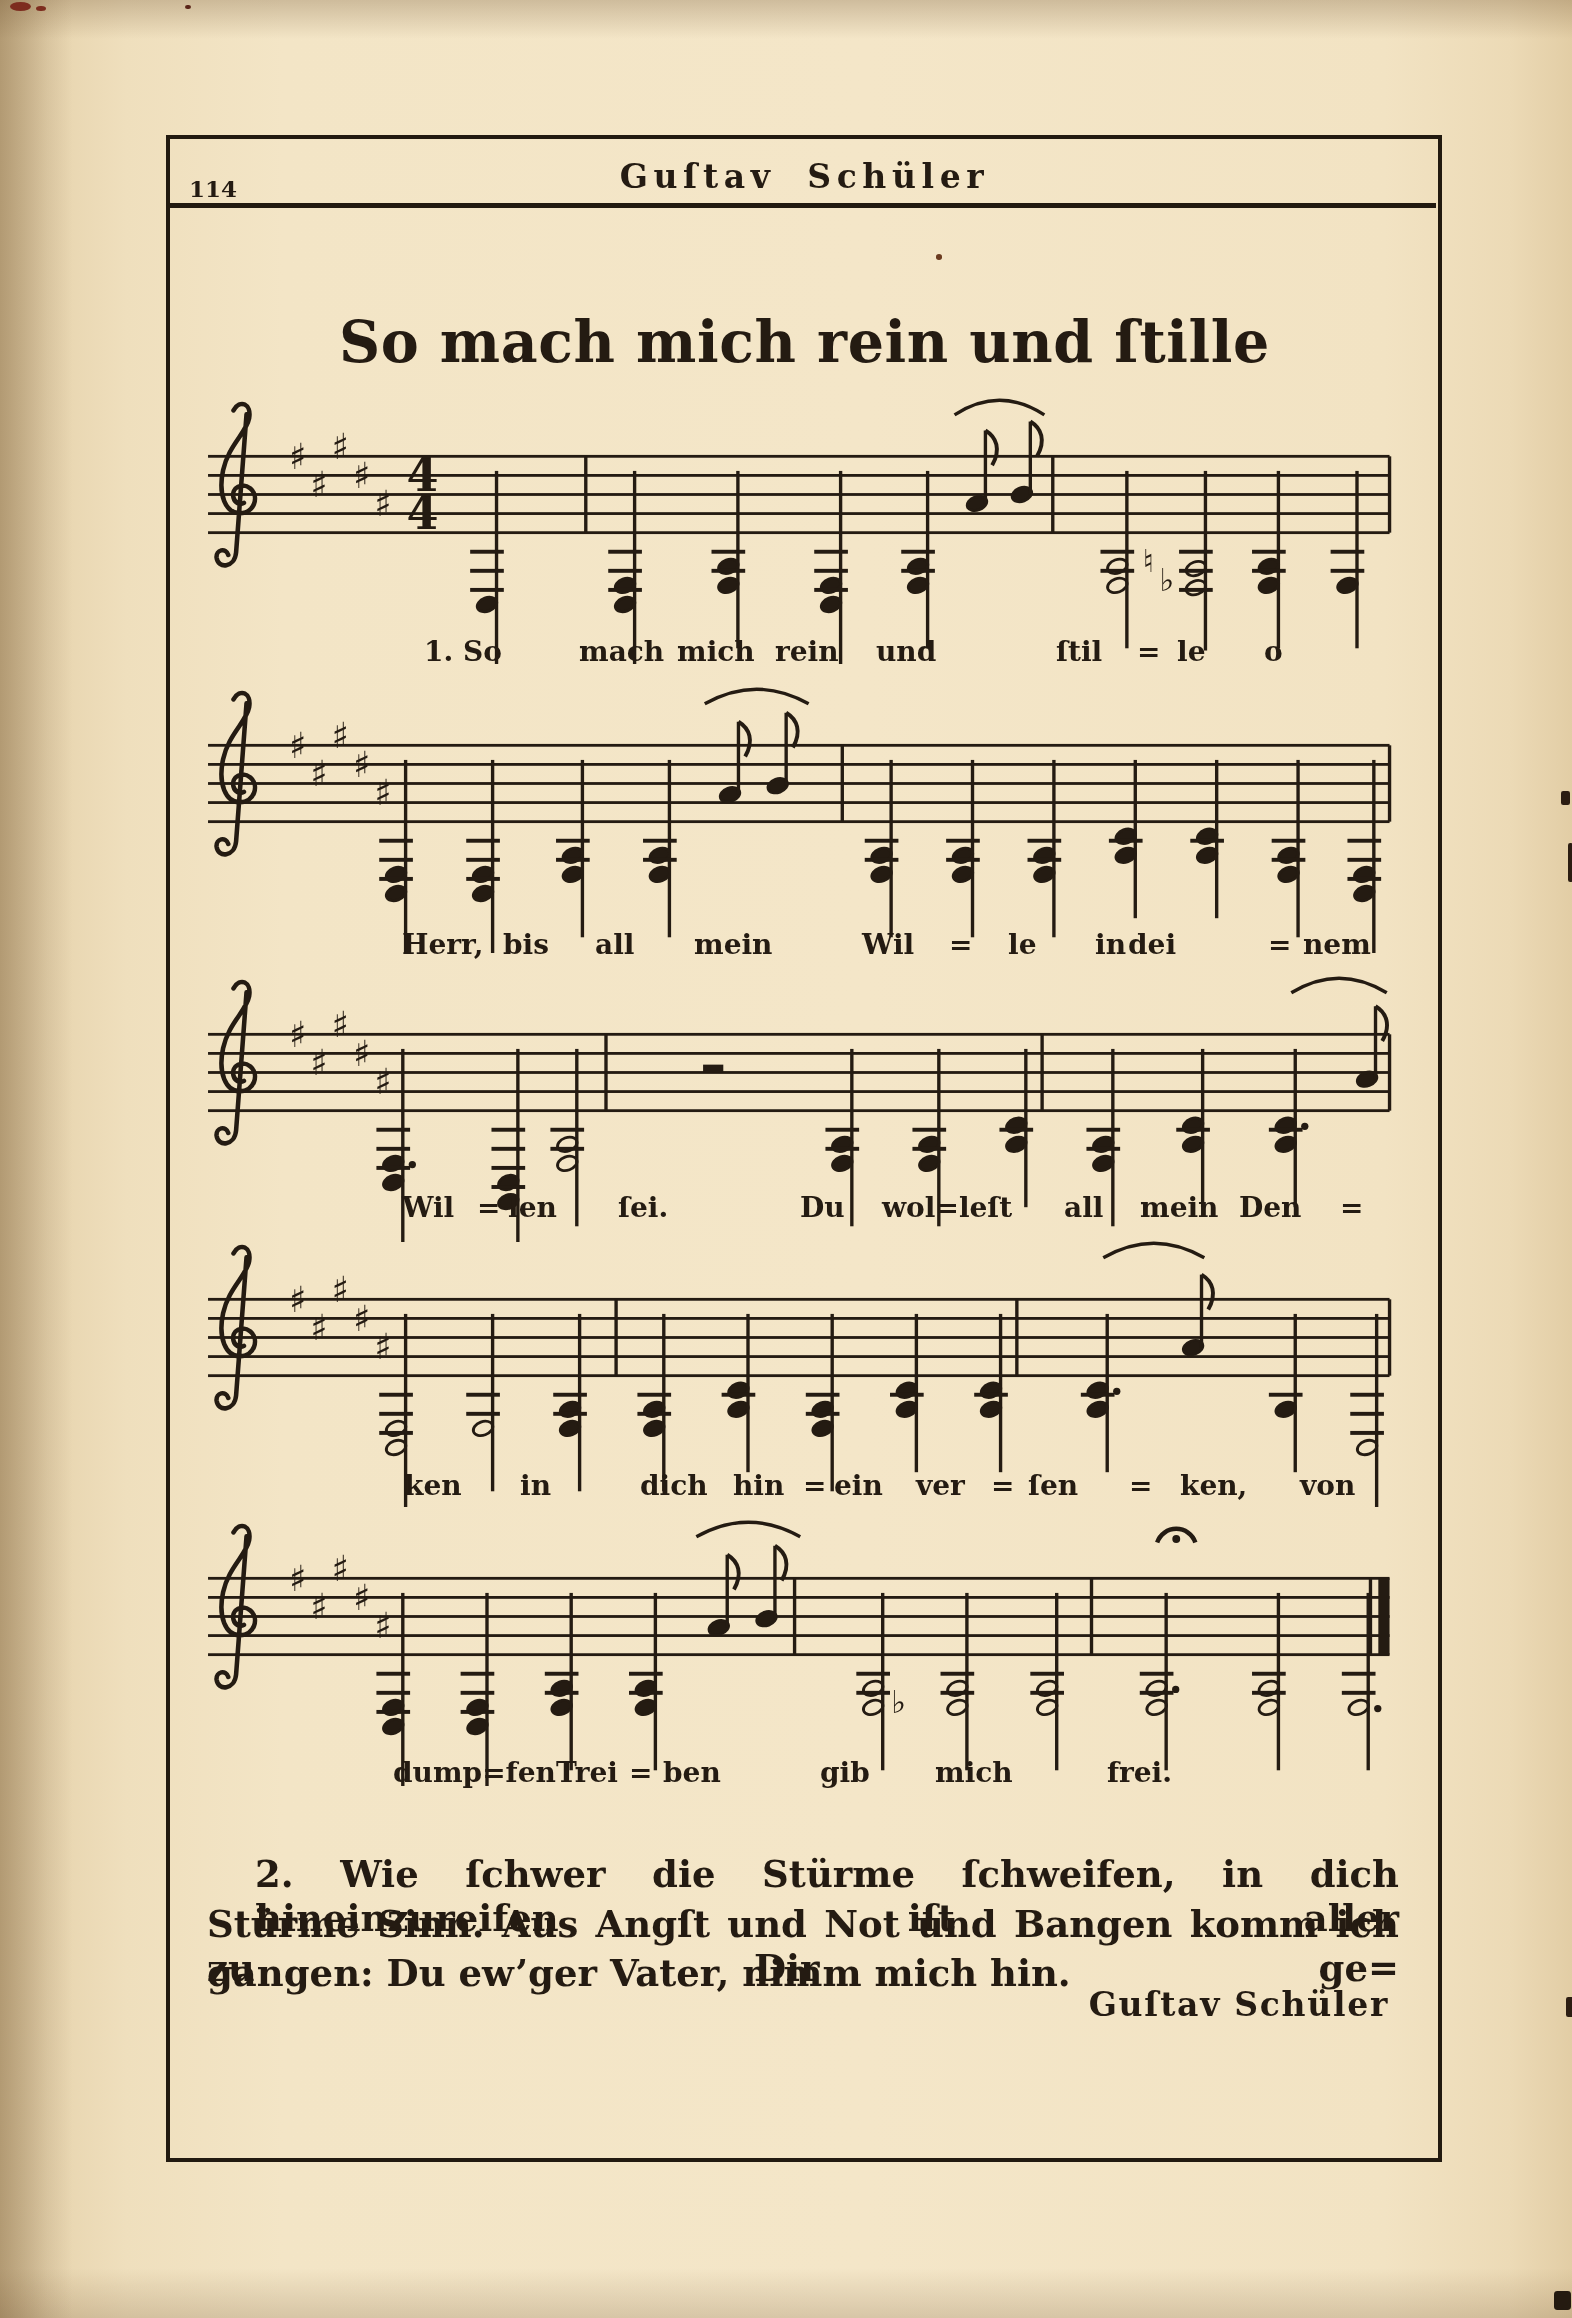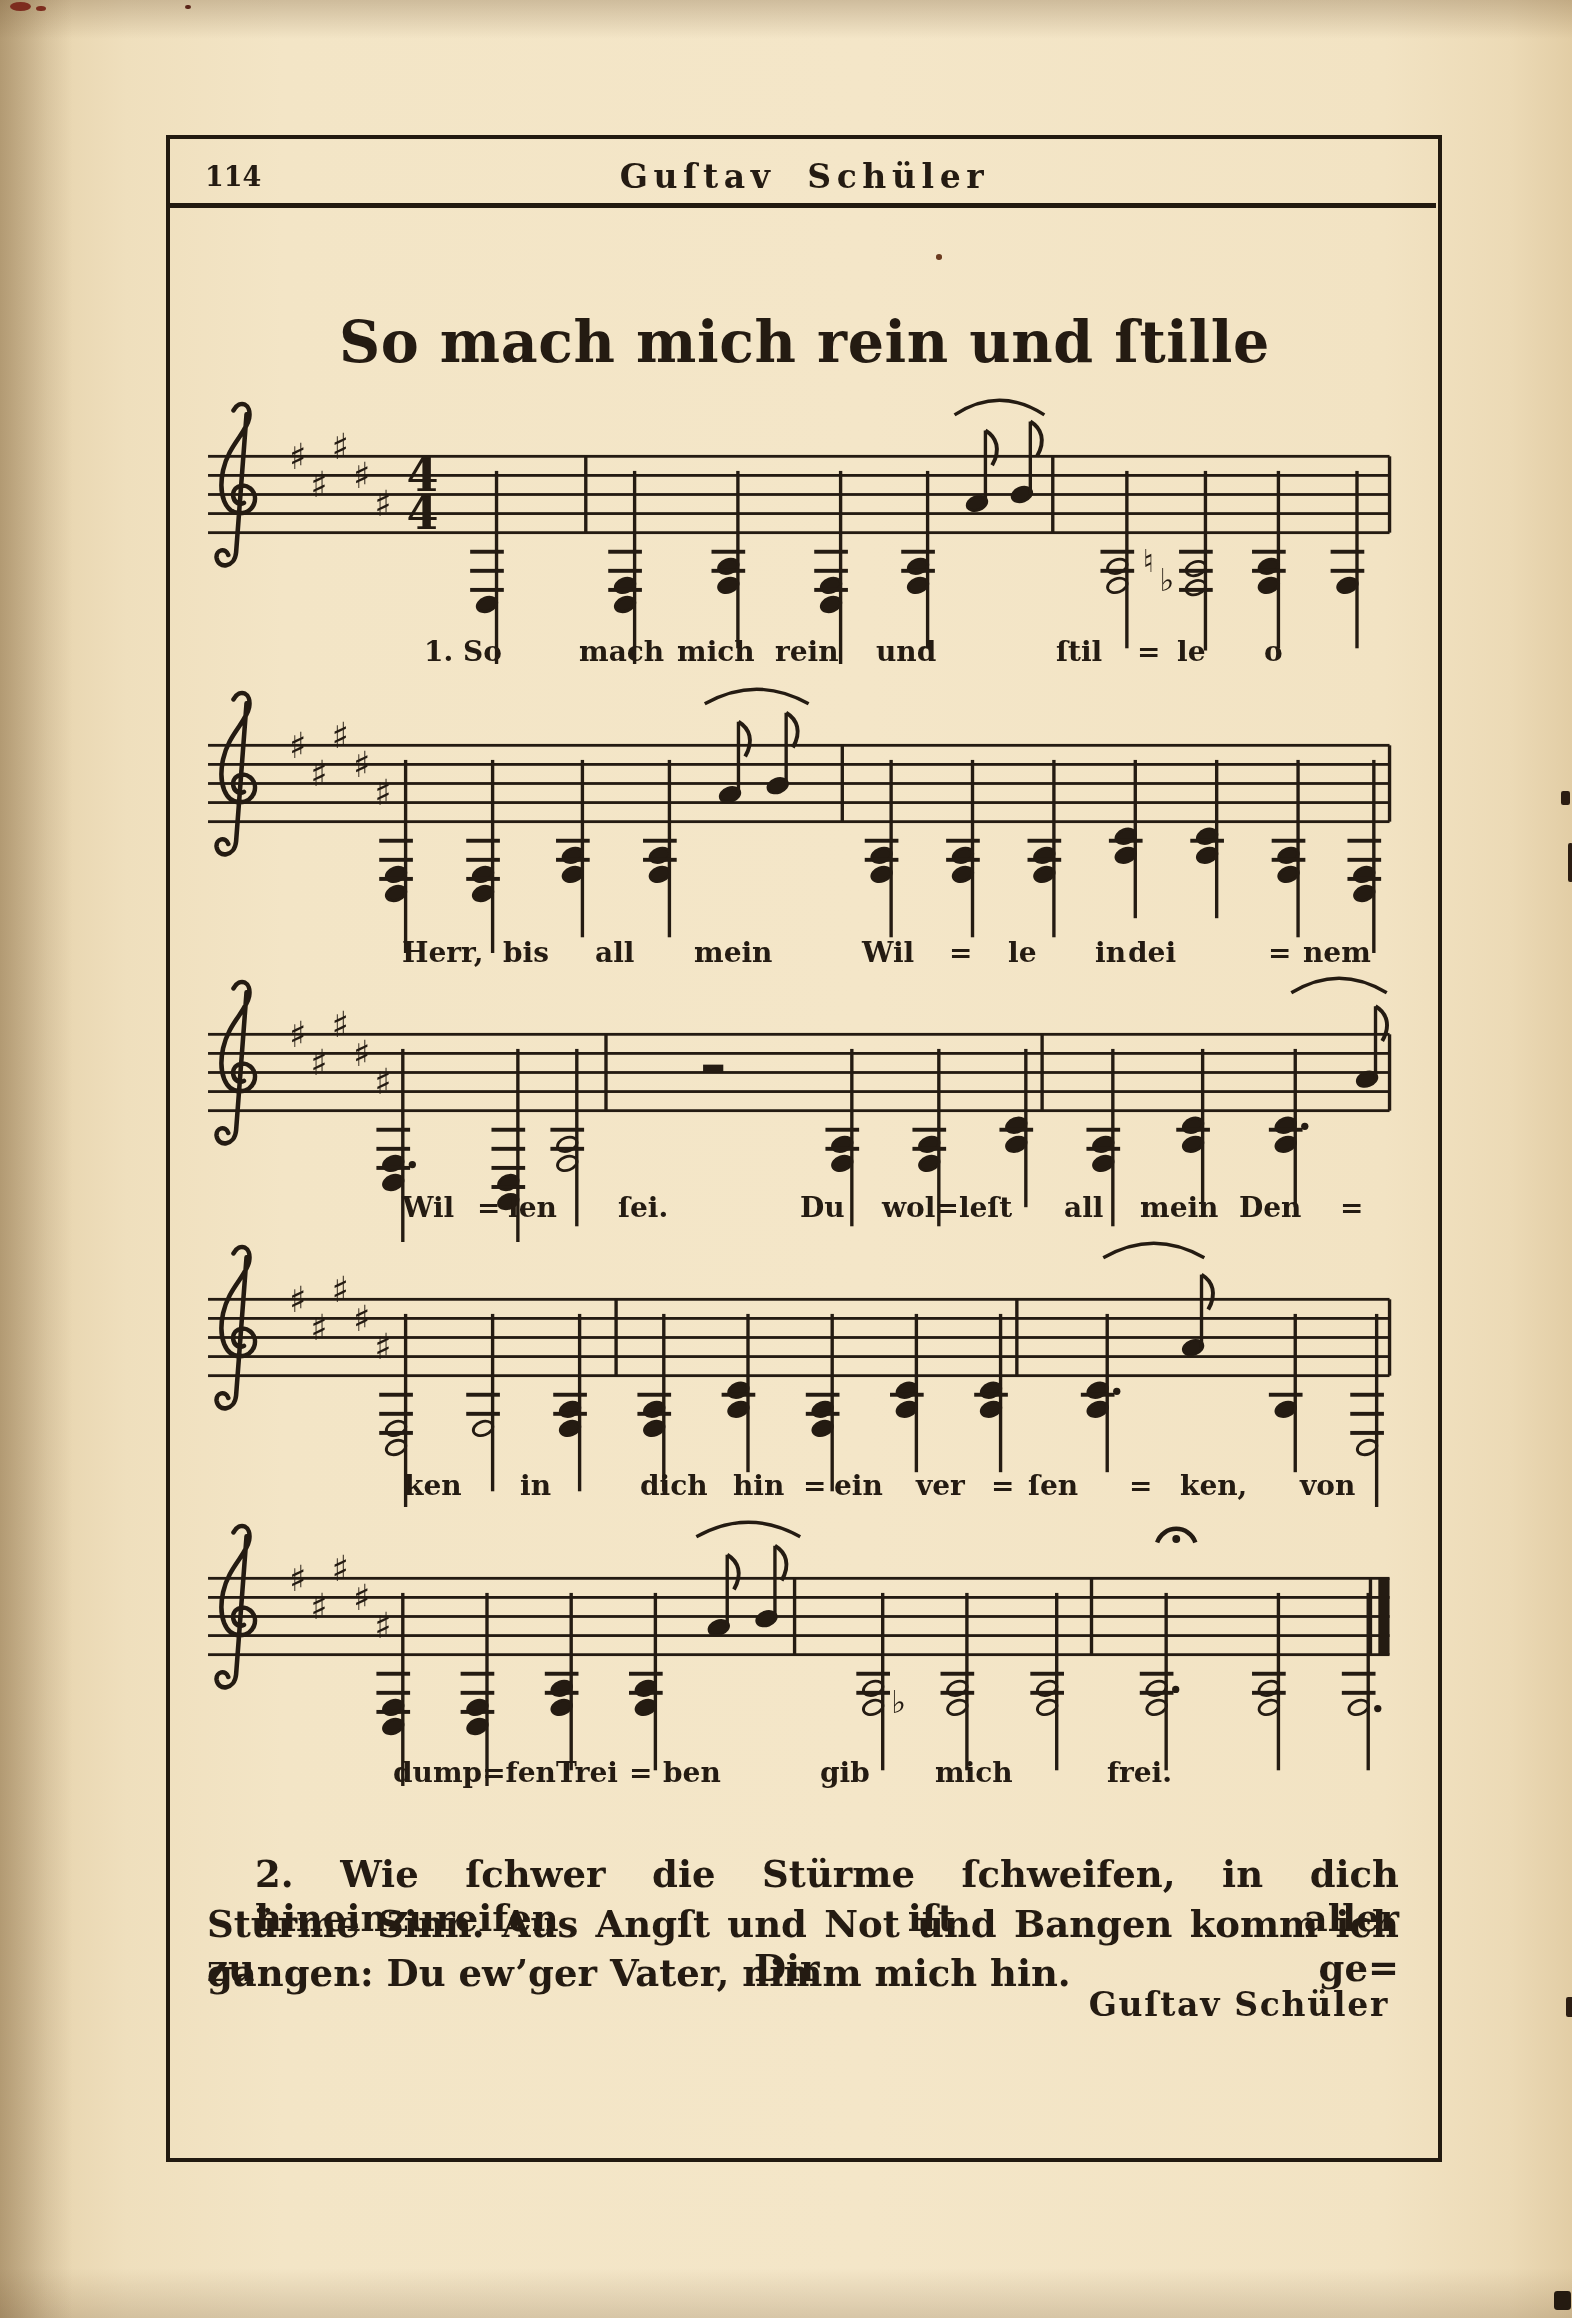--- a/index.html
+++ b/index.html
@@ -10,21 +10,21 @@
   }
   .shade-top{position:absolute;left:0;top:0;width:100%;height:39px;
     background:linear-gradient(180deg,rgba(110,80,45,.28),rgba(110,80,45,0));}
   .shade-bottom{position:absolute;left:0;bottom:0;width:100%;height:51px;
     background:linear-gradient(0deg,rgba(110,80,45,.22),rgba(110,80,45,0));}
   .shade-left{position:absolute;left:0;top:0;width:73px;height:100%;
     background:linear-gradient(90deg,rgba(95,66,34,.30),rgba(95,66,34,0));}
   .sp{position:absolute;border-radius:50%;}
   #frame{position:absolute;left:166px;top:135px;width:1268px;height:2019px;
     border:4.5px solid #221a10;}
-  #page-number{position:absolute;left:189px;top:161px;font-size:27px;font-weight:bold;margin-left:16px;}
+  #page-number{position:absolute;left:189px;top:175px;font-size:23px;font-weight:bold;}
   #running-author{position:absolute;left:166px;top:157px;width:1277px;text-align:center;
     font-size:33px;font-weight:bold;letter-spacing:5.6px;word-spacing:14.6px;}
   #header-rule{position:absolute;left:170px;top:203px;width:1266px;height:4.5px;background:#221a10;}
   #song-title{position:absolute;left:166px;top:308px;width:1277px;text-align:center;
     font-size:57px;font-weight:bold;letter-spacing:0.6px;}
   .staff-svg{position:absolute;left:202px;width:1202px;height:348px;}
   .lyric-line{position:absolute;left:0;top:0;width:1573px;height:51px;
     font-size:28px;font-weight:bold;}
   .lyric-line span{position:absolute;top:0;white-space:pre;}
   .verse-line{position:absolute;left:207px;width:1192px;font-size:37px;font-weight:bold;
@@ -435,21 +435,21 @@
         <span style="left: 424px;">1. So</span>
         <span style="left: 579px;">mach</span>
         <span style="left: 677px;">mich</span>
         <span style="left: 775px;">rein</span>
         <span style="left: 876px; text-align: right;">und</span>
         <span style="left: 1056px;">ſtil</span>
         <span style="left: 1137px;">=</span>
         <span style="left: 1177px;">le</span>
         <span style="left: 1264px;">o</span>
       </div>
-      <div class="lyric-line" style="top: 928px; margin-top: 8px;">
+      <div class="lyric-line" style="top: 928px;">
         <span style="left: 402px;">Herr,</span>
         <span style="left: 503px;">bis</span>
         <span style="left: 595px;">all</span>
         <span style="left: 694px;">mein</span>
         <span style="left: 862px;">Wil</span>
         <span style="left: 949px;">=</span>
         <span style="left: 1008px;">le</span>
         <span style="left: 1095px;">in</span>
         <span style="left: 1128px;">dei</span>
         <span style="left: 1268px;">=</span>

